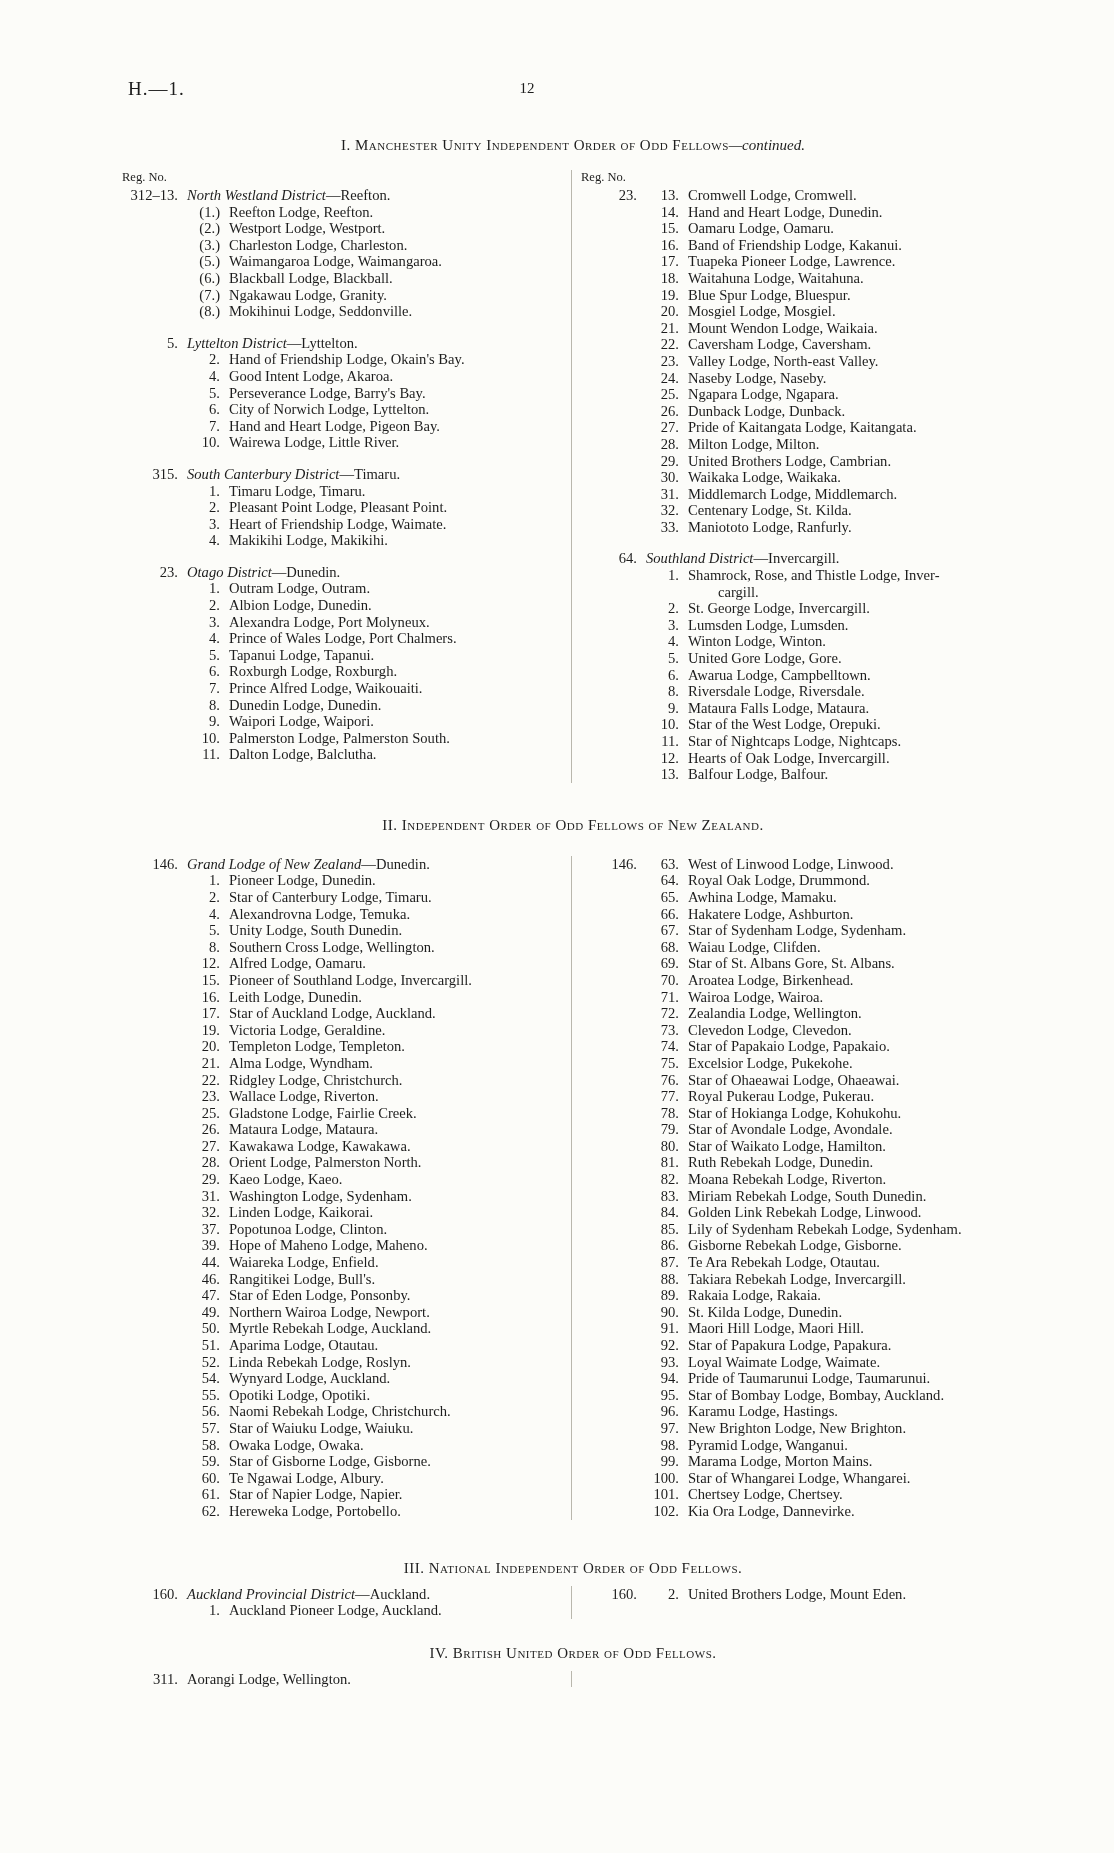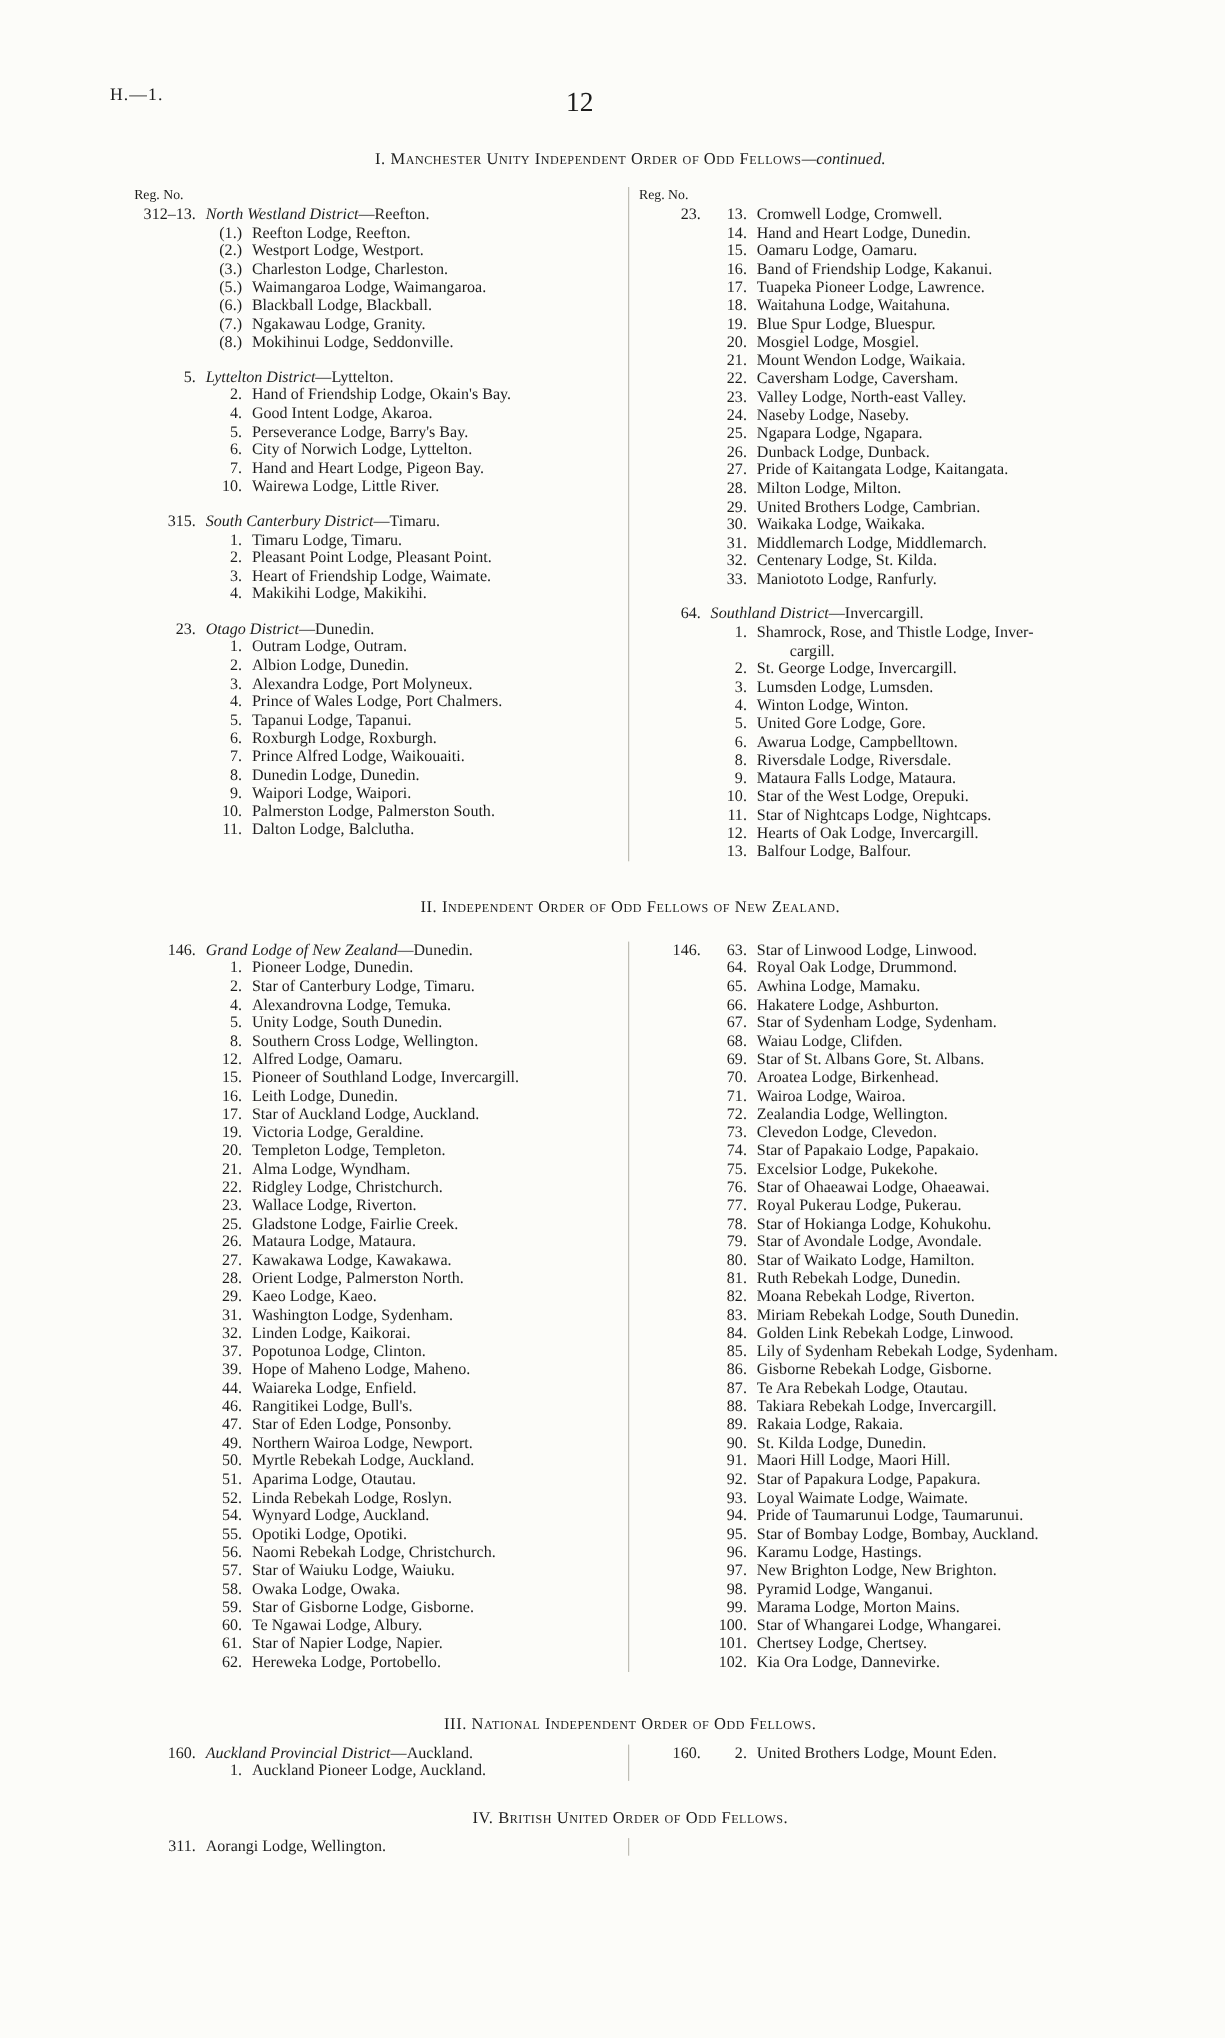--- a/index.html
+++ b/index.html
@@ -4,22 +4,22 @@
 <style>
   html,body{margin:0;padding:0;background:#e9e9e5;}
   .page{
     position:relative;
     width:1114px;height:1853px;
     background:#fcfcf9;
     font-family:"Liberation Serif","DejaVu Serif",serif;
     color:#1d1d1d;
     overflow:hidden;
   }
-  .doc-ref{position:absolute;left:100px;top:78px;font-size:16px;letter-spacing:1px;}
-  .page-num{position:absolute;left:0;right:60px;top:80px;text-align:center;font-size:25px;}
+  .doc-ref{position:absolute;left:128px;top:78px;font-size:19px;letter-spacing:1px;}
+  .page-num{position:absolute;left:0;right:60px;top:80px;text-align:center;font-size:15px;}
   .content{padding:128px 90px 0 122px;}
   .title{text-align:center;font-size:17.5px;}
   .sc{font-variant-caps:small-caps;letter-spacing:0.5px;}
   .title i, .sec-head i{font-style:italic;letter-spacing:0;}
   .sec-head{text-align:center;font-size:15px;font-weight:normal;margin:0;}
   #s1 .sec-head{margin-top:9px;text-align:center;}
   #s2 .sec-head{margin-top:34px;}
   #s3 .sec-head{margin-top:40px;}
   #s4 .sec-head{margin-top:26px;}
   .cols{display:flex;align-items:stretch;}
@@ -610,21 +610,21 @@
                 </div>
               </div>
             </div>
           </div>
         <div class="col right">
             <div>
               <div class="lodge-group">
                 <div class="row">
                   <span class="cell reg">146.</span>
                   <span class="cell num">63.</span>
-                  <span class="cell txt">Star of Linwood Lodge, Linwood.</span>
+                  <span class="cell txt">West of Linwood Lodge, Linwood.</span>
                 </div>
                 <div class="row">
                   <span class="cell reg"></span>
                   <span class="cell num">64.</span>
                   <span class="cell txt">Royal Oak Lodge, Drummond.</span>
                 </div>
                 <div class="row">
                   <span class="cell reg"></span>
                   <span class="cell num">65.</span>
                   <span class="cell txt">Awhina Lodge, Mamaku.</span>

